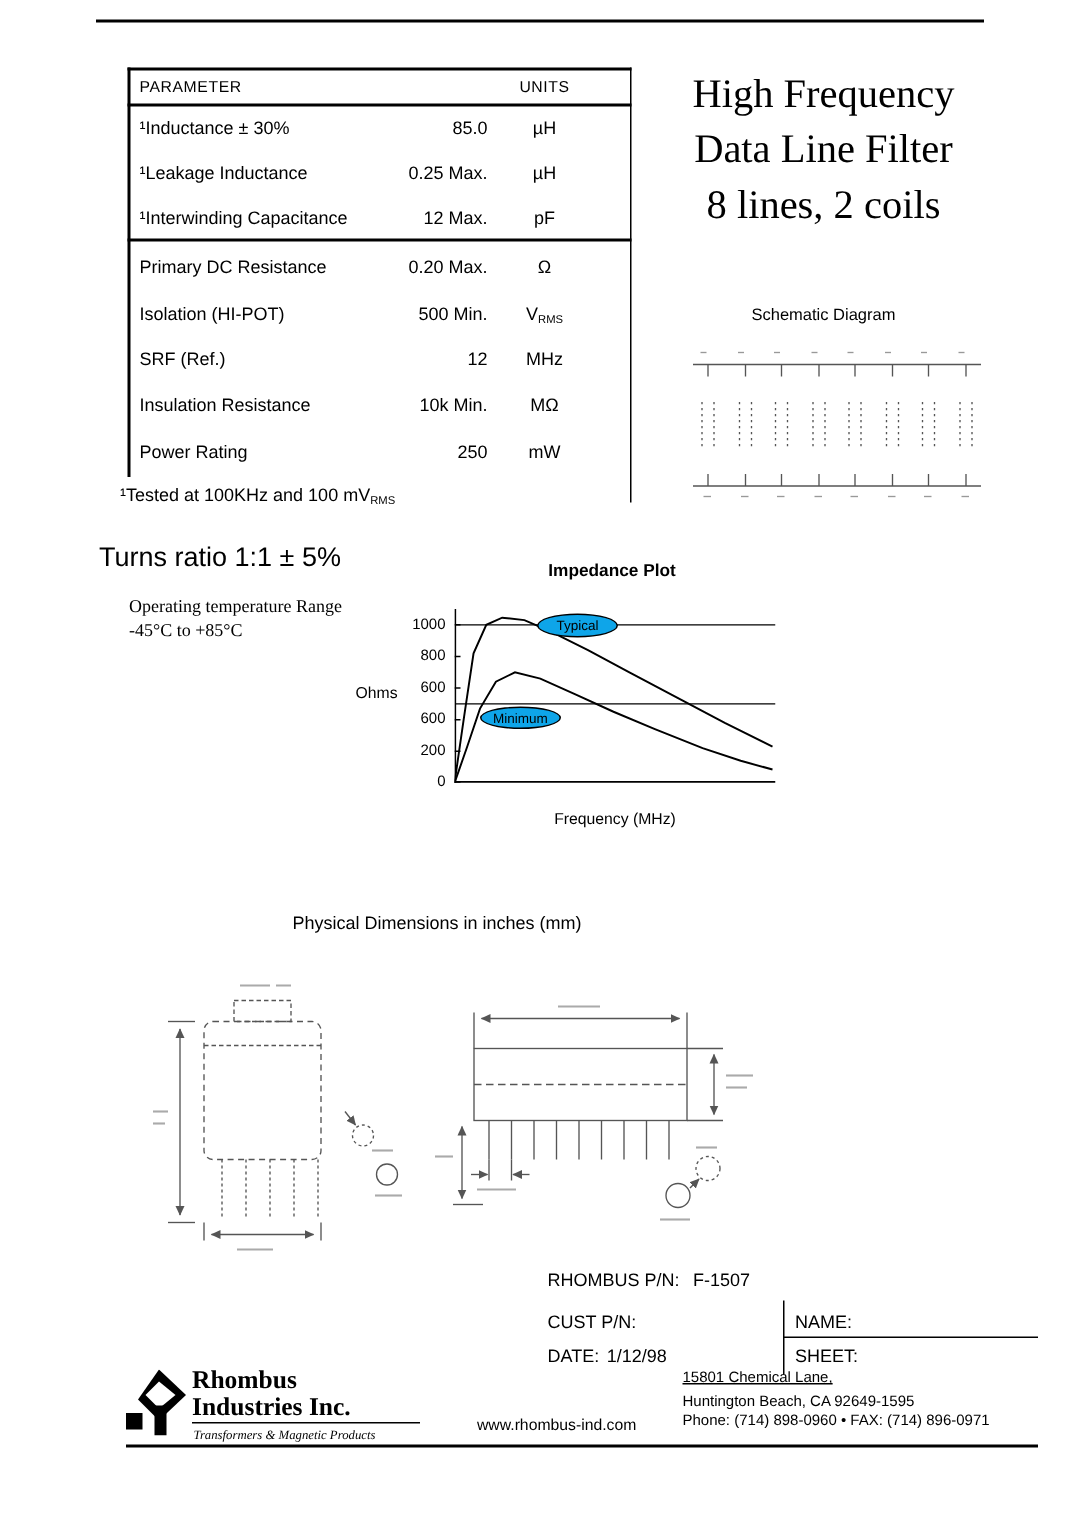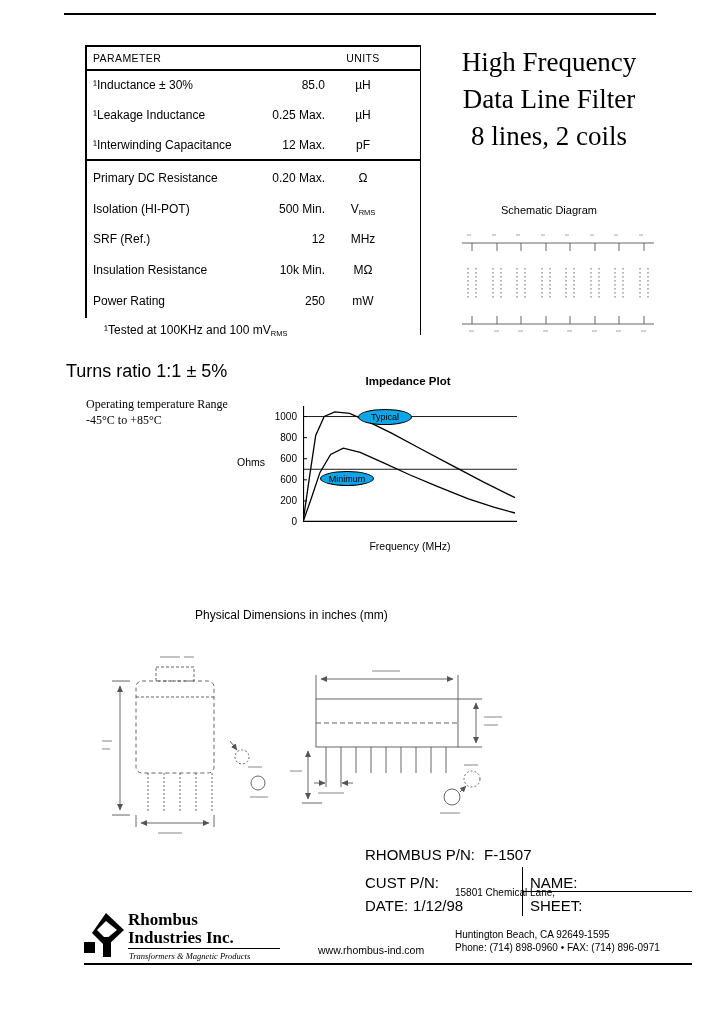--- a/index.html
+++ b/index.html
@@ -27,21 +27,21 @@
   
   #plot-title { position:absolute; left:300px; top:375px; width:216px; text-align:center;
     font-size:11.5px; font-weight:bold; }
   #y-ticks { position:absolute; left:261px; top:406px; width:38px; height:116px; }
   .ytick { position:absolute; right:2px; width:36px; text-align:right; font-size:10px; }
   #ohms-label { position:absolute; left:237px; top:456px; font-size:10.5px; }
   #freq-label { position:absolute; left:303px; top:540px; width:214px; text-align:center; font-size:10.5px; }
   .series-ellipse { position:absolute; border:1px solid #000; border-radius:50%;
     background:#0ea5e9; text-align:center; font-size:9px; }
   
-  .foot-line { position:absolute; font-size:15px; white-space:nowrap; }
+  .foot-line { position:absolute; font-size:12px; white-space:nowrap; }
   .foot-line .val { margin-left:9px; }
   #company-name { position:absolute; left:128px; top:911px; font-family:"Liberation Serif", serif;
     font-weight:bold; font-size:17px; line-height:18px; }
   #company-tagline { position:absolute; left:129px; top:951px; font-family:"Liberation Serif", serif;
     font-style:italic; font-size:8.5px; white-space:nowrap; }
   .addr { position:absolute; left:455px; font-size:10px; white-space:nowrap; }
   #website { position:absolute; left:318px; top:944px; font-size:10.5px; }
 </style>
 </head>
 <body>
@@ -162,21 +162,21 @@
         <line x1="184" y1="15" x2="184" y2="23"></line>
           <line x1="180" y1="40" x2="180" y2="72" stroke-dasharray="1.5 2.5"></line>
           <line x1="188" y1="40" x2="188" y2="72" stroke-dasharray="1.5 2.5"></line>
           <line x1="184" y1="88" x2="184" y2="96"></line>
           <line x1="179" y1="7" x2="183" y2="7" stroke="#999"></line>
           <line x1="181" y1="103" x2="186" y2="103" stroke="#999"></line>
       </g>
     </g>
   </svg>
 
-  <div class="note" style="left:80px; top:323px;margin-left:24px;">
+  <div class="note" style="left:80px; top:323px;">
     <span>¹Tested at 100KHz and 100 mV</span><span class="fn-sub">RMS</span>
   </div>
   <div class="note" style="left:66px; top:361px; font-size:18px;">Turns ratio 1:1 ± 5%</div>
   <div class="note" id="operating-temp" style="left:86px; top:396px;">
     <div>Operating temperature Range</div>
     <div>-45°C to +85°C</div>
   </div>
 
   <div id="plot-title">Impedance Plot</div>
   <div id="ohms-label">Ohms</div>
@@ -299,17 +299,17 @@
     <polygon points="22,8 33,17 22,26 13,17" fill="#fff"></polygon>
     <rect x="19" y="24" width="8" height="20" fill="#000"></rect>
   </svg>
   <div id="company-name">
     <div>Rhombus</div>
     <div>Industries Inc.</div>
   </div>
   <div class="rule" style="left:128px; top:948px; width:152px; height:1px;"></div>
   <div id="company-tagline">Transformers  &amp;  Magnetic  Products</div>
   <div id="website">www.rhombus-ind.com</div>
-  <div class="addr" style="top:887px;">15801 Chemical Lane,</div>
+  <div class="addr" style="top:913px;text-decoration:underline;">15801 Chemical Lane,</div>
   <div class="addr" style="top:929px;">Huntington Beach, CA 92649-1595</div>
   <div class="addr" style="top:942px;">Phone:  (714) 898-0960 • FAX:  (714) 896-0971</div>
 
 </div>
 
 </body></html>

